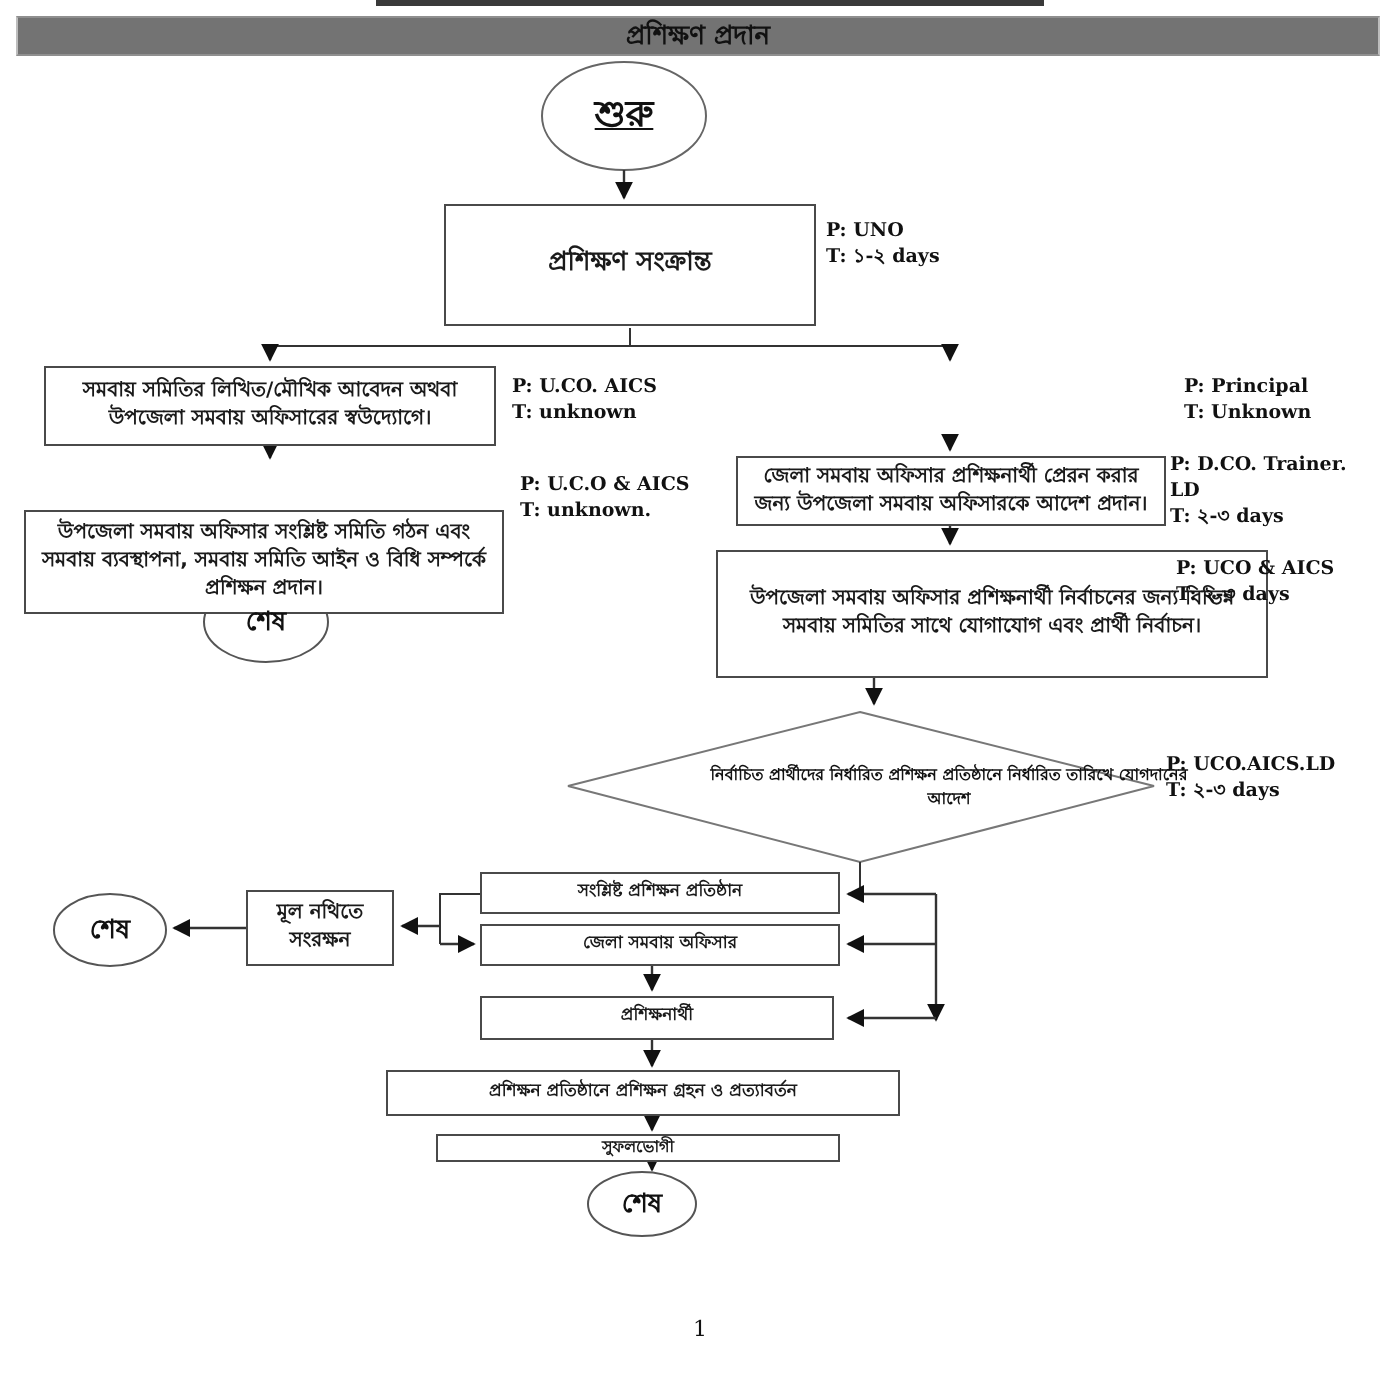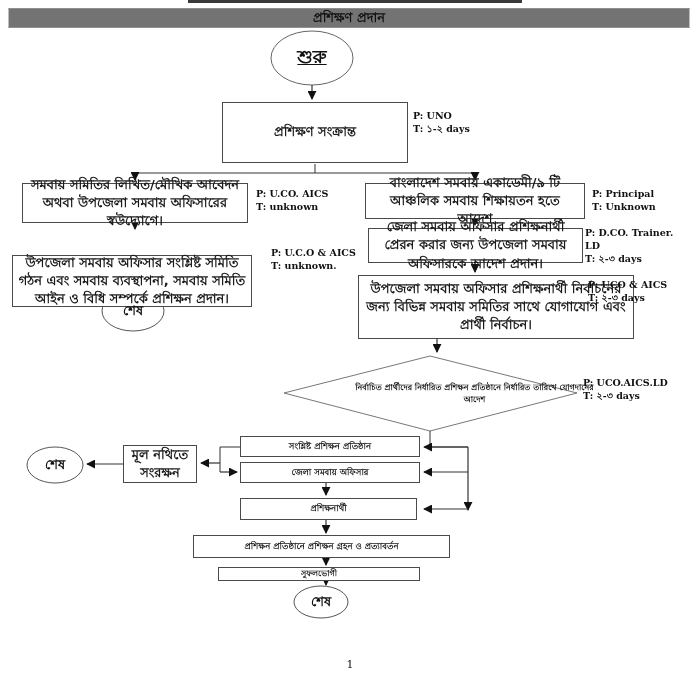--- a/index.html
+++ b/index.html
@@ -5,21 +5,21 @@
   html,body{margin:0;padding:0;background:#fff;}
   #page{position:relative;width:700px;height:700px;background:#fff;
         font-family:"DejaVu Sans","Liberation Sans",sans-serif;color:#111;overflow:hidden;}
   #connectors{position:absolute;left:0;top:0;width:700px;height:700px;}
   .titlebar{position:absolute;left:8px;top:8px;width:682px;height:20px;
             background:#737373;border:1px solid #8f8f8f;border-left-color:#bdbdbd;border-right-color:#bdbdbd;
             display:flex;align-items:center;justify-content:center;
             font-size:13px;font-weight:bold;box-sizing:border-box;}
   .box{position:absolute;border:1px solid #4a4a4a;background:#fff;box-sizing:border-box;
        display:flex;align-items:center;justify-content:center;text-align:center;
-       font-size:13px;line-height:1.4;padding:1px 5px;color:#1a1a1a;font-weight:600;}
+       font-size:10px;line-height:1.4;padding:1px 5px;color:#1a1a1a;font-weight:600;}
   .box.main{font-size:13px;font-weight:bold;}
   .ovaltext{position:absolute;display:flex;align-items:center;justify-content:center;
             text-align:center;font-weight:bold;font-size:13px;}
   .dtext{position:absolute;display:flex;align-items:center;justify-content:center;
          text-align:center;font-size:8px;line-height:1.5;font-weight:600;}
   .anno{position:absolute;font-family:"DejaVu Serif","Liberation Serif",serif;
         font-weight:bold;font-size:9.5px;line-height:1.35;white-space:pre-line;color:#111;}
   .pagenum{position:absolute;left:340px;top:658px;width:20px;text-align:center;
            font-family:"DejaVu Serif","Liberation Serif",serif;font-size:11px;}
 </style>
@@ -80,21 +80,20 @@
   </div>
 
   <div class="ovaltext" style="left:271px;top:31px;width:82px;height:54px;font-size:18px;text-decoration:underline;">শুরু</div>
 
   <div class="box main" style="left:222px;top:102px;width:186px;height:61px;">প্রশিক্ষণ সংক্রান্ত</div>
 
   <div class="box" style="left:22px;top:183px;width:226px;height:40px;">সমবায় সমিতির লিখিত/মৌখিক আবেদন অথবা উপজেলা সমবায় অফিসারের স্বউদ্যোগে।</div>
   <div class="box" style="left:12px;top:232px;width:240px;height:52px;margin-top:23px;">উপজেলা সমবায় অফিসার সংশ্লিষ্ট সমিতি গঠন এবং সমবায় ব্যবস্থাপনা, সমবায় সমিতি আইন ও বিধি সম্পর্কে প্রশিক্ষন প্রদান।</div>
   <div class="ovaltext" style="left:102px;top:291px;width:62px;height:40px;">শেষ</div>
 
-  <div class="box" style="left:365px;top:183px;width:220px;height:36px;">বাংলাদেশ সমবায় একাডেমী/৯ টি আঞ্চলিক সমবায় শিক্ষায়তন হতে আদেশ</div>
   <div class="box" style="left:368px;top:228px;width:215px;height:35px;">জেলা সমবায় অফিসার প্রশিক্ষনার্থী প্রেরন করার জন্য উপজেলা সমবায় অফিসারকে আদেশ প্রদান।</div>
   <div class="box" style="left:358px;top:275px;width:276px;height:64px;">উপজেলা সমবায় অফিসার প্রশিক্ষনার্থী নির্বাচনের জন্য বিভিন্ন সমবায় সমিতির সাথে যোগাযোগ এবং প্রার্থী নির্বাচন।</div>
 
   <div class="dtext" style="left:308px;top:375px;width:245px;height:38px;margin-left:44px;">নির্বাচিত প্রার্থীদের নির্ধারিত প্রশিক্ষন প্রতিষ্ঠানে নির্ধারিত তারিখে যোগদানের আদেশ</div>
 
   <div class="box" style="left:240px;top:436px;width:180px;height:21px;font-size:8.5px;">সংশ্লিষ্ট প্রশিক্ষন প্রতিষ্ঠান</div>
   <div class="box" style="left:240px;top:462px;width:180px;height:21px;font-size:8.5px;">জেলা সমবায় অফিসার</div>
   <div class="box" style="left:123px;top:445px;width:74px;height:38px;">মূল নথিতে সংরক্ষন</div>
   <div class="ovaltext" style="left:27px;top:447px;width:56px;height:36px;">শেষ</div>
 
@@ -102,21 +101,21 @@
   <div class="box" style="left:193px;top:535px;width:257px;height:23px;font-size:8.5px;">প্রশিক্ষন প্রতিষ্ঠানে প্রশিক্ষন গ্রহন ও প্রত্যাবর্তন</div>
   <div class="box" style="left:218px;top:567px;width:202px;height:14px;font-size:8px;padding:0 20px;">সুফলভোগী</div>
   <div class="ovaltext" style="left:294px;top:586px;width:54px;height:32px;">শেষ</div>
 
   <div class="anno" style="left:413px;top:110px;">P: UNO
 T: ১-২ days</div>
   <div class="anno" style="left:256px;top:188px;">P: U.CO. AICS
 T: unknown</div>
   <div class="anno" style="left:592px;top:188px;">P: Principal
 T: Unknown</div>
-  <div class="anno" style="left:271px;top:237px;margin-top:10px;">P: U.C.O &amp; AICS
+  <div class="anno" style="left:260px;top:237px;">P: U.C.O &amp; AICS
 T: unknown.</div>
   <div class="anno" style="left:585px;top:227px;">P: D.CO. Trainer.
 LD
 T: ২-৩ days</div>
   <div class="anno" style="left:588px;top:279px;">P: UCO &amp; AICS
 T: ২-৩ days</div>
   <div class="anno" style="left:583px;top:377px;">P: UCO.AICS.LD
 T: ২-৩ days</div>
 
   <div class="pagenum">1</div>

